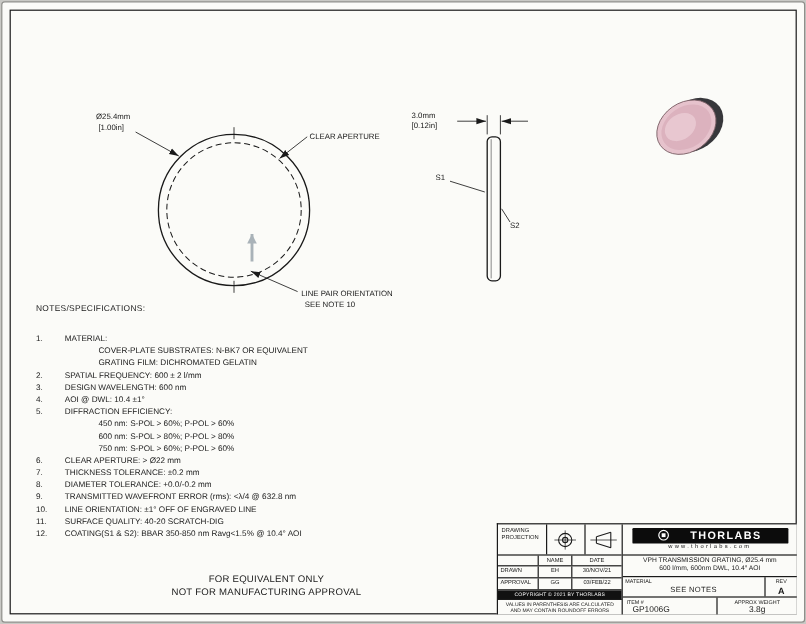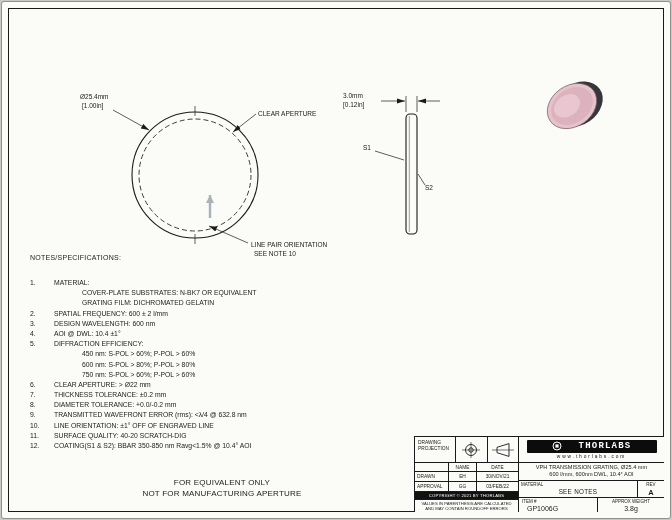--- a/index.html
+++ b/index.html
@@ -35,21 +35,21 @@
   .tb-row{height:10px;display:flex;border-bottom:1px solid #1a1a1a;font-size:4.8px;}
   .tb-row.head{height:9px;}
   .tb-row .c1{width:34px;border-right:1px solid #1a1a1a;display:flex;align-items:center;padding-left:2px;}
   .tb-row .c2{width:28px;border-right:1px solid #1a1a1a;display:flex;align-items:center;justify-content:center;}
   .tb-row .c3{flex:1;display:flex;align-items:center;justify-content:center;}
 
   .tb-copy{height:8px;background:#111;color:#fff;display:flex;align-items:center;justify-content:center;font-size:4.2px;letter-spacing:.2px;border-bottom:1px solid #1a1a1a;}
   .tb-disc{flex:1;display:flex;flex-direction:column;align-items:center;justify-content:center;font-size:4.2px;line-height:5.2px;text-align:center;color:#222;}
 
   .tb-brand{height:26px;border-bottom:1px solid #1a1a1a;display:flex;flex-direction:column;align-items:center;justify-content:center;gap:1.5px;}
-  .tb-logo{background:#0c0c0c;color:#fff;width:130px;height:13px;display:flex;align-items:center;justify-content:center;gap:17px;font-weight:bold;font-size:9px;letter-spacing:1.2px;border-radius:1px;font-family:Liberation Mono, monospace;}
+  .tb-logo{background:#0c0c0c;color:#fff;width:130px;height:13px;display:flex;align-items:center;justify-content:center;gap:17px;font-weight:bold;font-size:9px;letter-spacing:1.2px;border-radius:1px;}
   .tb-web{font-size:4.8px;letter-spacing:1.9px;color:#111;}
 
   .tb-title{height:19px;border-bottom:1px solid #1a1a1a;display:flex;flex-direction:column;align-items:center;justify-content:center;font-size:5.6px;line-height:7.2px;text-align:center;white-space:nowrap;}
 
   .tb-matrev{height:17px;border-bottom:1px solid #1a1a1a;display:flex;}
   .tb-mat{flex:1;position:relative;border-right:1px solid #1a1a1a;}
   .tb-mat-label{position:absolute;left:2px;top:1px;font-size:4.5px;}
   .tb-mat-val{position:absolute;left:0;right:0;top:7px;text-align:center;font-size:6.3px;letter-spacing:.3px;}
   .tb-rev{width:26px;display:flex;flex-direction:column;align-items:center;}
   .tb-rev-label{font-size:4.5px;margin-top:1px;}
@@ -187,21 +187,21 @@
           <span class="note-text">SURFACE QUALITY: 40-20 SCRATCH-DIG</span>
         </div>
       <div class="note-row">
           <span class="note-num">12.</span>
           <span class="note-text">COATING(S1 &amp; S2): BBAR 350-850 nm Ravg&lt;1.5% @ 10.4° AOI</span>
         </div>
     </div>
 
     <div class="footer">
       <div>FOR EQUIVALENT ONLY</div>
-      <div>NOT FOR MANUFACTURING APERTURE</div>
+      <div>NOT FOR MANUFACTURING APPROVAL</div>
     </div>
 
     <div class="tb">
       <div class="tb-left">
         <div class="tb-proj">
           <div class="tb-proj-label">
             <div>DRAWING</div>
             <div>PROJECTION</div>
           </div>
           <div class="tb-proj-sym">

